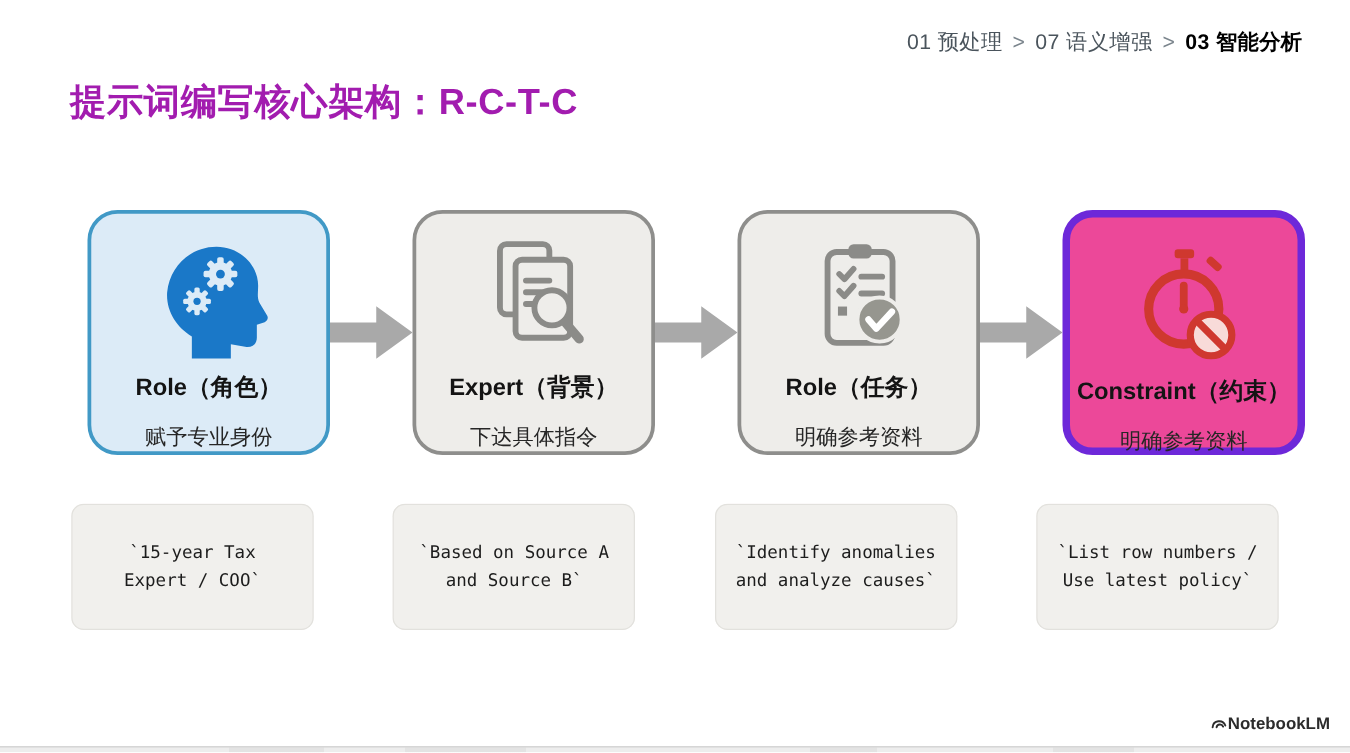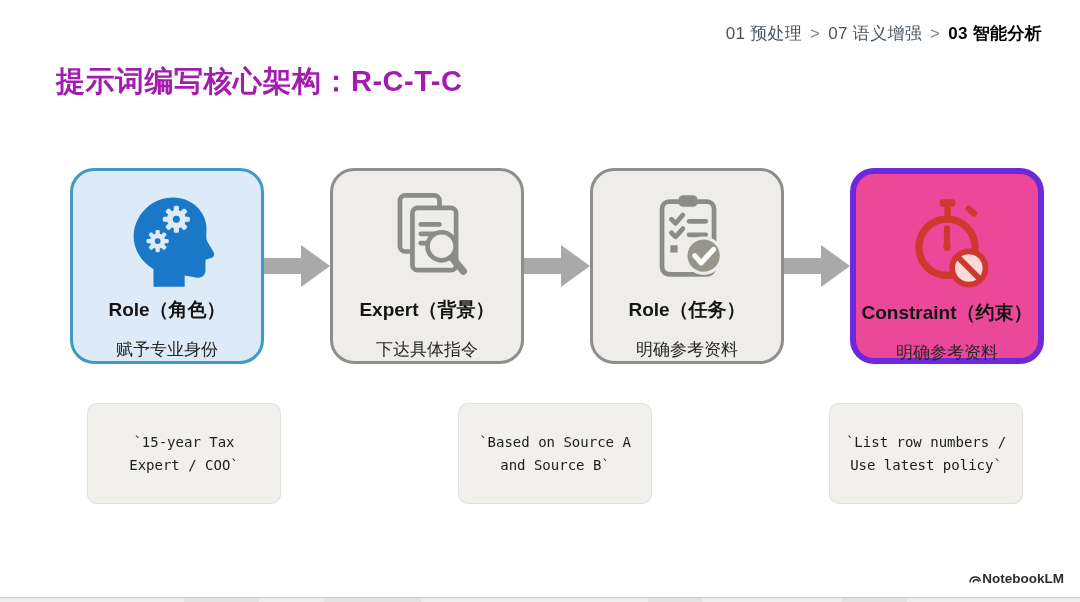--- a/index.html
+++ b/index.html
@@ -44,21 +44,20 @@
   
   .notes-row {
     position: absolute; top: 403px; left: 57px; width: 966px;
     display: flex; justify-content: space-between;
   }
   .note {
     width: 194px; height: 101px; border-radius: 10px;
     background: #f1f0ed; box-shadow: inset 0 0 0 1px #e2e1dd;
     display: flex; align-items: center; justify-content: center;
     padding: 0;
-    margin-left: 30px;
   }
   .note .code-text {
     font-family: "DejaVu Sans Mono", "Liberation Mono", monospace;
     font-size: 14px; line-height: 1.6; color: #1c1c1c;
     white-space: pre-line; text-align: center;
   }
   
   .footer-brand {
     position: absolute; top: 571px; right: 16px;
     display: flex; align-items: center; gap: 0;
@@ -193,20 +192,24 @@
   <div class="notes-row">
     <div class="note">
       <span class="code-text">`15-year Tax
 Expert / COO`</span>
     </div>
     <div class="note">
       <span class="code-text">`Based on Source A
 and Source B`</span>
     </div>
     <div class="note">
+      <span class="code-text">`Identify anomalies
+and analyze causes`</span>
+    </div>
+    <div class="note">
       <span class="code-text">`List row numbers /
 Use latest policy`</span>
     </div>
   </div>
 
   <div class="footer-brand">
     <span>
       <svg viewBox="0 0 20 20" fill="none" stroke="#2c2c2c" stroke-width="2.2" stroke-linecap="round">
         <path d="M3 14 A 7.5 7.5 0 0 1 17.5 12"></path>
         <path d="M7.5 14 A 4 4 0 0 1 15 13.2"></path>

